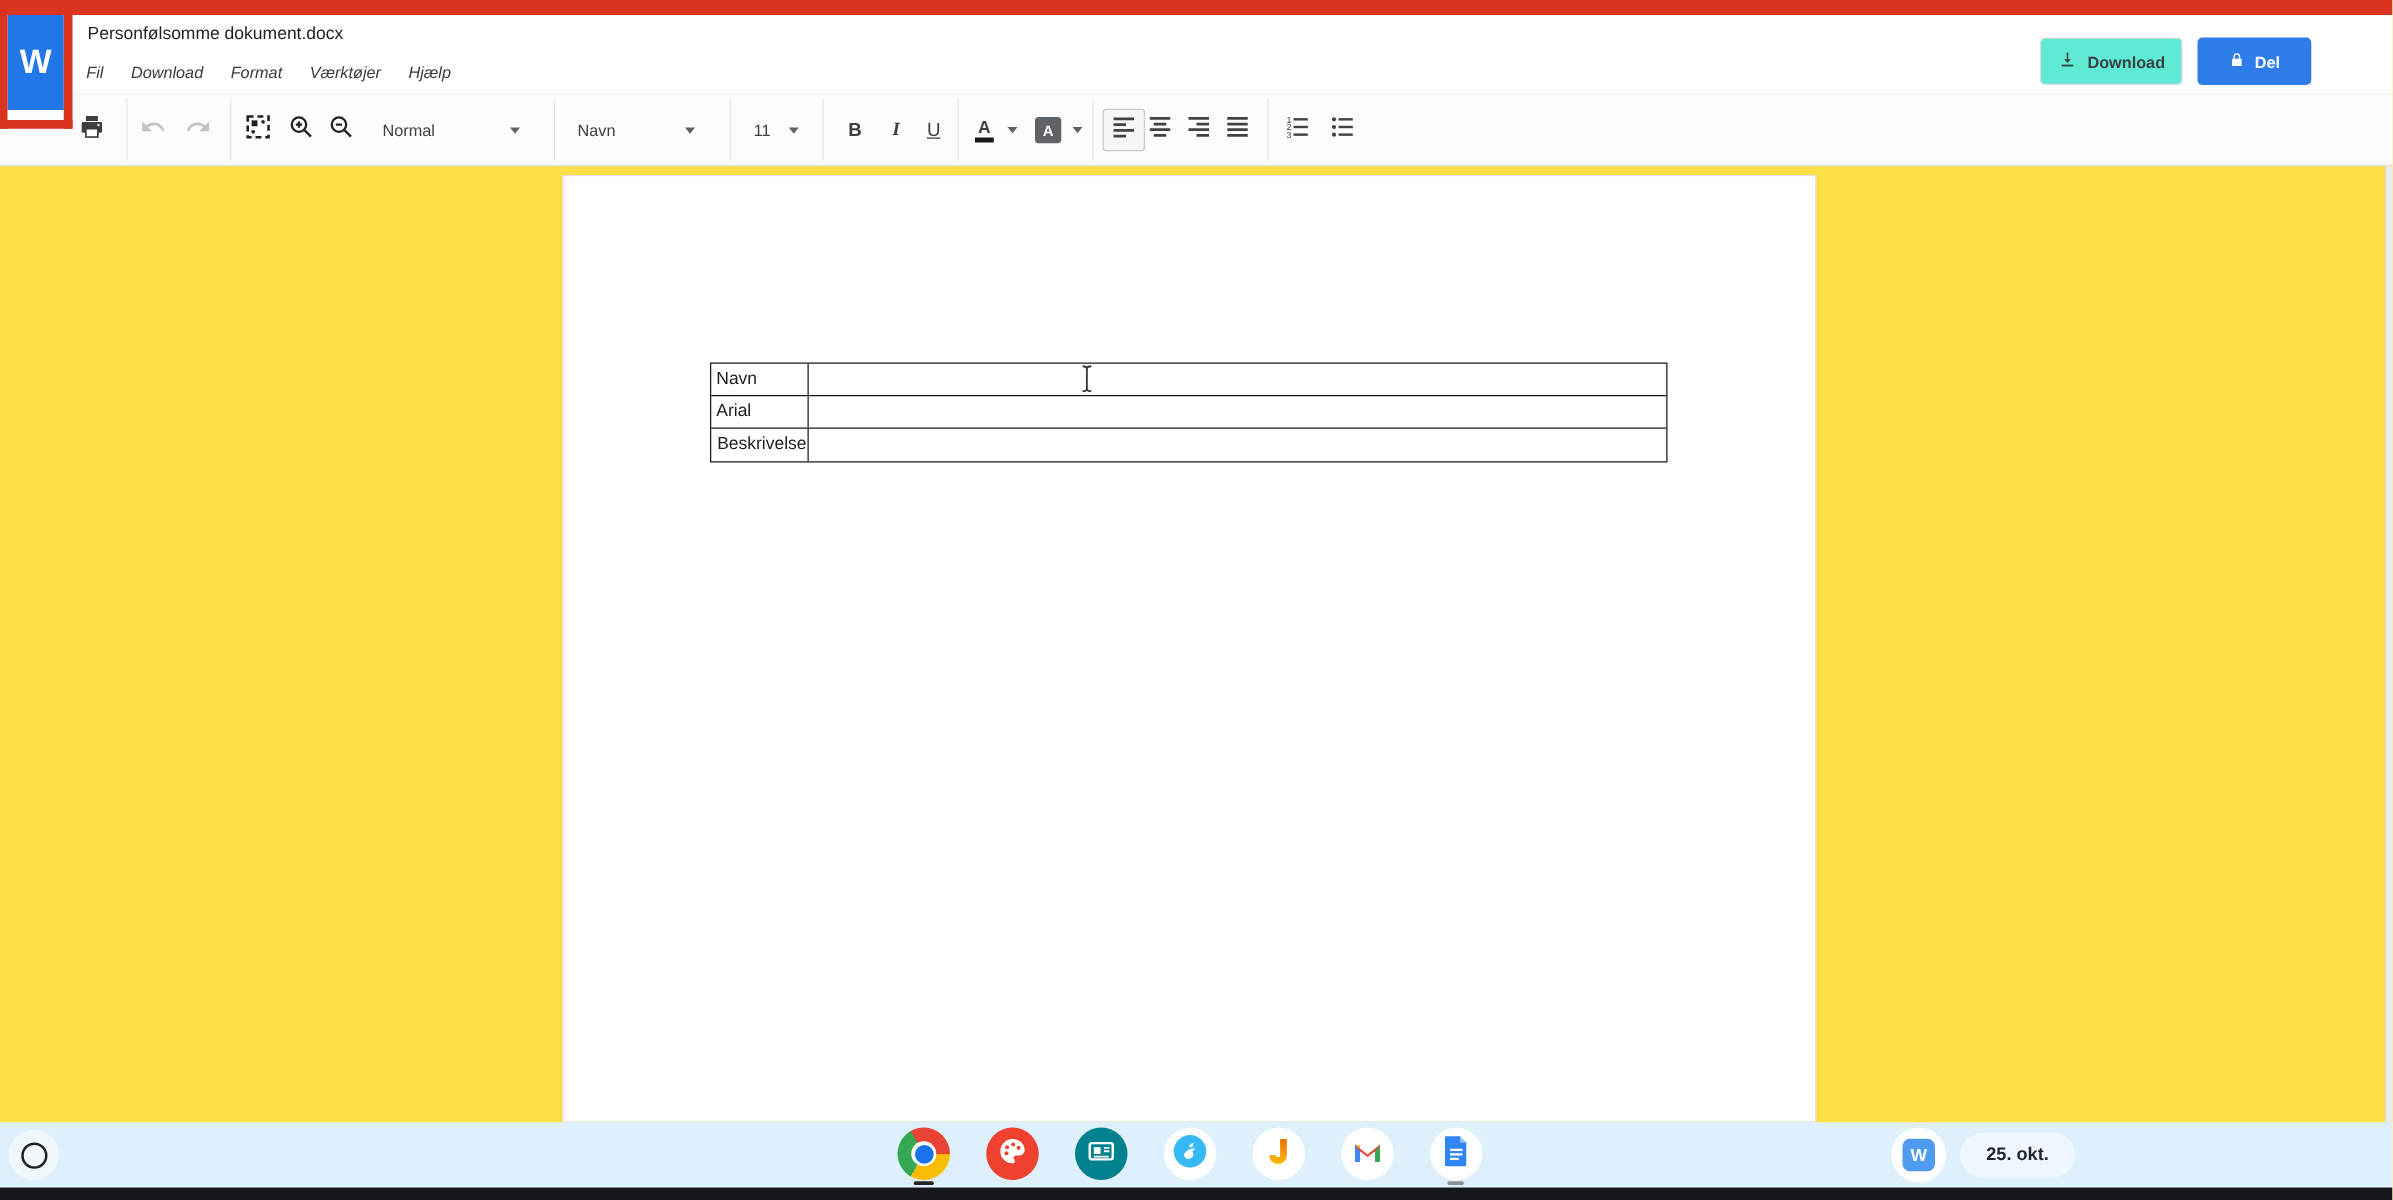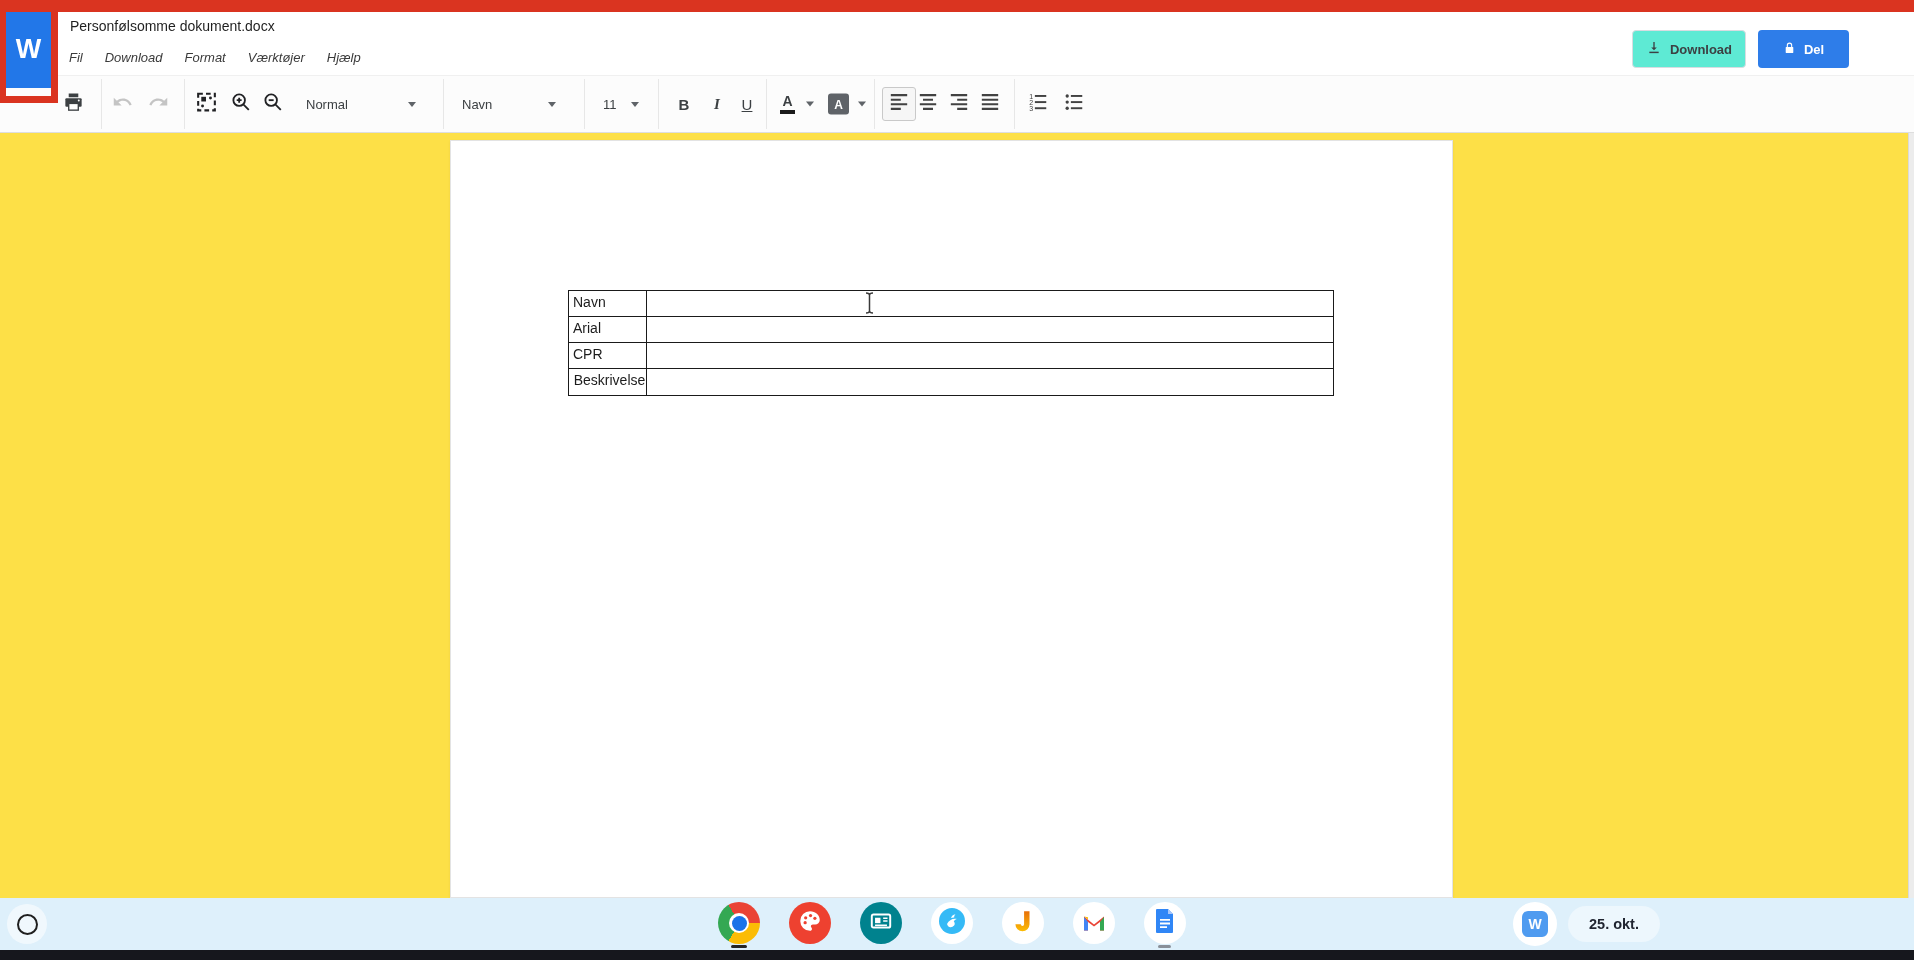--- a/index.html
+++ b/index.html
@@ -282,24 +282,20 @@
       <div class="doc-table">
         <div class="t-row">
           <div class="t-label">Navn</div>
           <div class="t-cell"></div>
         </div>
         <div class="t-row">
           <div class="t-label">Arial</div>
           <div class="t-cell"></div>
         </div>
         <div class="t-row">
-          <div class="t-label">CPR</div>
-          <div class="t-cell"></div>
-        </div>
-        <div class="t-row">
           <div class="t-label">Beskrivelse</div>
           <div class="t-cell"></div>
         </div>
       </div>
       <div class="text-cursor">
         <svg width="11" height="24" viewBox="0 0 11 24" fill="none" stroke="#3a3a3a" stroke-width="1.5">
             <path d="M2 2c1.8 0 3.5.6 3.5 2v16c0 1.4-1.7 2-3.5 2M9 2c-1.8 0-3.5.6-3.5 2v16c0 1.4 1.7 2 3.5 2"></path>
           </svg>
       </div>
     </div>

